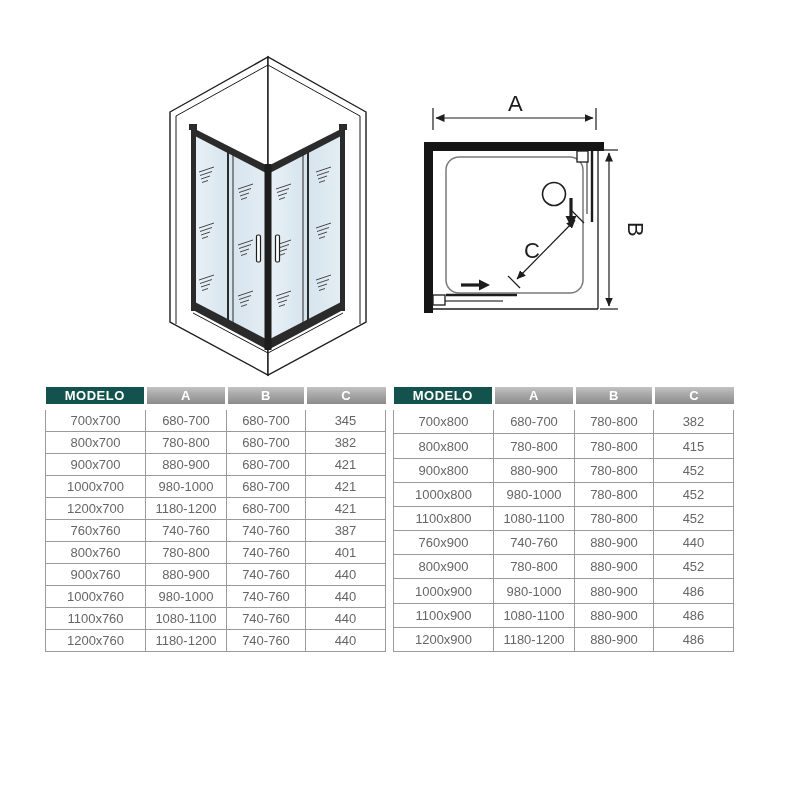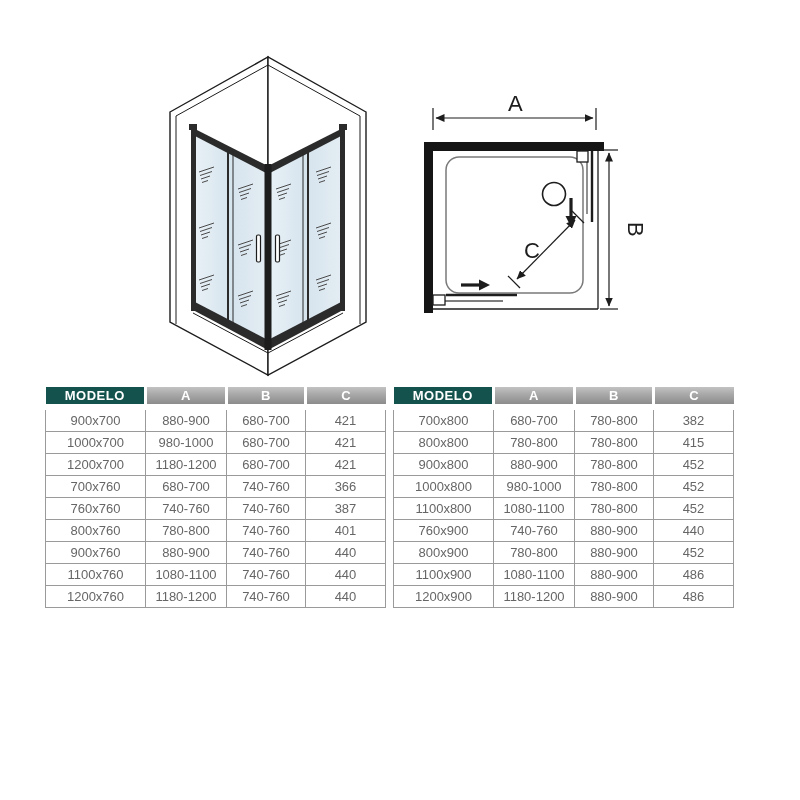--- a/index.html
+++ b/index.html
@@ -171,58 +171,70 @@
     <thead>
           <tr>
             <th class="th-modelo">MODELO</th>
             <th class="th-dim">A</th>
             <th class="th-dim">B</th>
             <th class="th-dim">C</th>
           </tr>
         </thead>
         <tbody>
           <tr>
+            <td>700x700</td>
+            <td>680-700</td>
+            <td>680-700</td>
+            <td>345</td>
+          </tr>
+          <tr>
+            <td>800x700</td>
+            <td>780-800</td>
+            <td>680-700</td>
+            <td>382</td>
+          </tr>
+          <tr>
             <td>900x700</td>
             <td>880-900</td>
             <td>680-700</td>
             <td>421</td>
           </tr>
           <tr>
             <td>1000x700</td>
             <td>980-1000</td>
             <td>680-700</td>
             <td>421</td>
           </tr>
           <tr>
             <td>1200x700</td>
             <td>1180-1200</td>
             <td>680-700</td>
             <td>421</td>
           </tr>
           <tr>
-            <td>700x760</td>
-            <td>680-700</td>
-            <td>740-760</td>
-            <td>366</td>
-          </tr>
-          <tr>
             <td>760x760</td>
             <td>740-760</td>
             <td>740-760</td>
             <td>387</td>
           </tr>
           <tr>
             <td>800x760</td>
             <td>780-800</td>
             <td>740-760</td>
             <td>401</td>
           </tr>
           <tr>
             <td>900x760</td>
             <td>880-900</td>
+            <td>740-760</td>
+            <td>440</td>
+          </tr>
+          <tr>
+            <td>1000x760</td>
+            <td>980-1000</td>
             <td>740-760</td>
             <td>440</td>
           </tr>
           <tr>
             <td>1100x760</td>
             <td>1080-1100</td>
             <td>740-760</td>
             <td>440</td>
           </tr>
           <tr>
@@ -285,20 +297,26 @@
             <td>880-900</td>
             <td>440</td>
           </tr>
           <tr>
             <td>800x900</td>
             <td>780-800</td>
             <td>880-900</td>
             <td>452</td>
           </tr>
           <tr>
+            <td>1000x900</td>
+            <td>980-1000</td>
+            <td>880-900</td>
+            <td>486</td>
+          </tr>
+          <tr>
             <td>1100x900</td>
             <td>1080-1100</td>
             <td>880-900</td>
             <td>486</td>
           </tr>
           <tr>
             <td>1200x900</td>
             <td>1180-1200</td>
             <td>880-900</td>
             <td>486</td>

